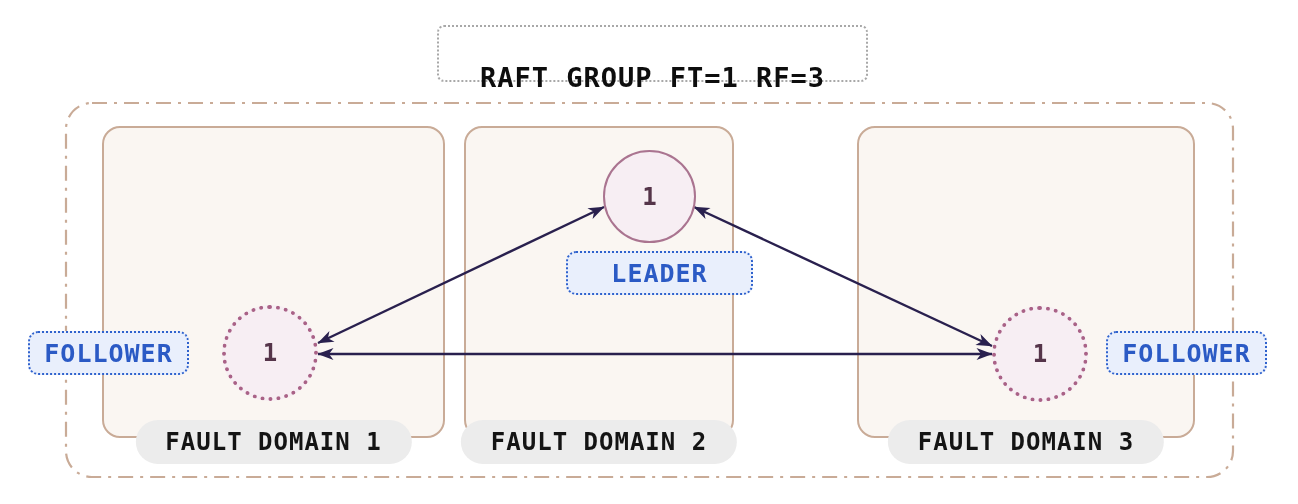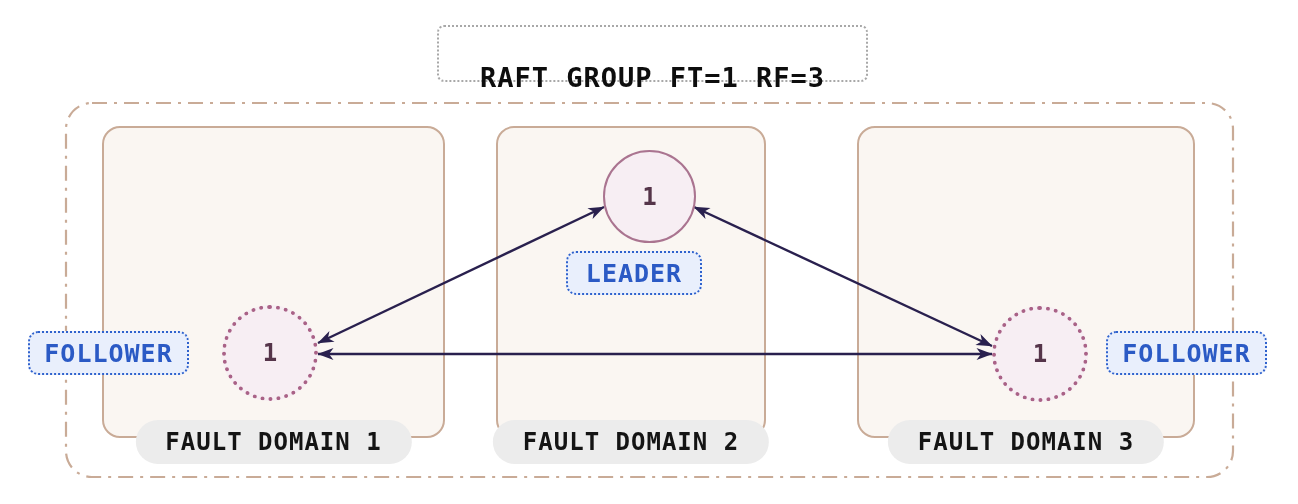--- a/index.html
+++ b/index.html
@@ -50,21 +50,21 @@
     position: absolute;
     top: 126px;
     height: 312px;
     border: 2px solid #c9ab97;
     border-radius: 18px;
     background: #faf6f2;
     box-sizing: border-box;
     z-index: 2;
   }
   .fd-box.b1 { left: 102px;  width: 343px; }
-  .fd-box.b2 { left: 496px;  width: 270px; }
+  .fd-box.b2 { left: 464px;  width: 270px; }
   .fd-box.b3 { left: 857px;  width: 338px; }
   .fd-pill {
     position: absolute;
     left: 50%;
     bottom: -28px;
     transform: translateX(-50%);
     height: 44px;
     padding: 0 30px;
     background: #ececec;
     border-radius: 22px;
@@ -122,21 +122,21 @@
     box-sizing: border-box;
     z-index: 7;
   }
   .badge span {
     font-size: 25px;
     font-weight: bold;
     color: #2b5ac5;
     letter-spacing: 1px;
     white-space: pre;
   }
-  .badge.leader-badge { left: 566px; top: 251px; width: 136px; }
+  .badge.leader-badge { left: 566px; top: 251px; width: 187px; }
   .badge.f1-badge     { left: 28px;  top: 331px; width: 161px; }
   .badge.f3-badge     { left: 1106px; top: 331px; width: 161px; }
 </style>
 </head>
 <body>
 
 <div class="canvas">
 
   <svg class="layer-svg" style="z-index:1">
     <rect x="66" y="103" width="1167" height="374" rx="26" ry="26" fill="none" stroke="#c9ab97" stroke-width="2.2" stroke-dasharray="15 7 3 7"></rect>

